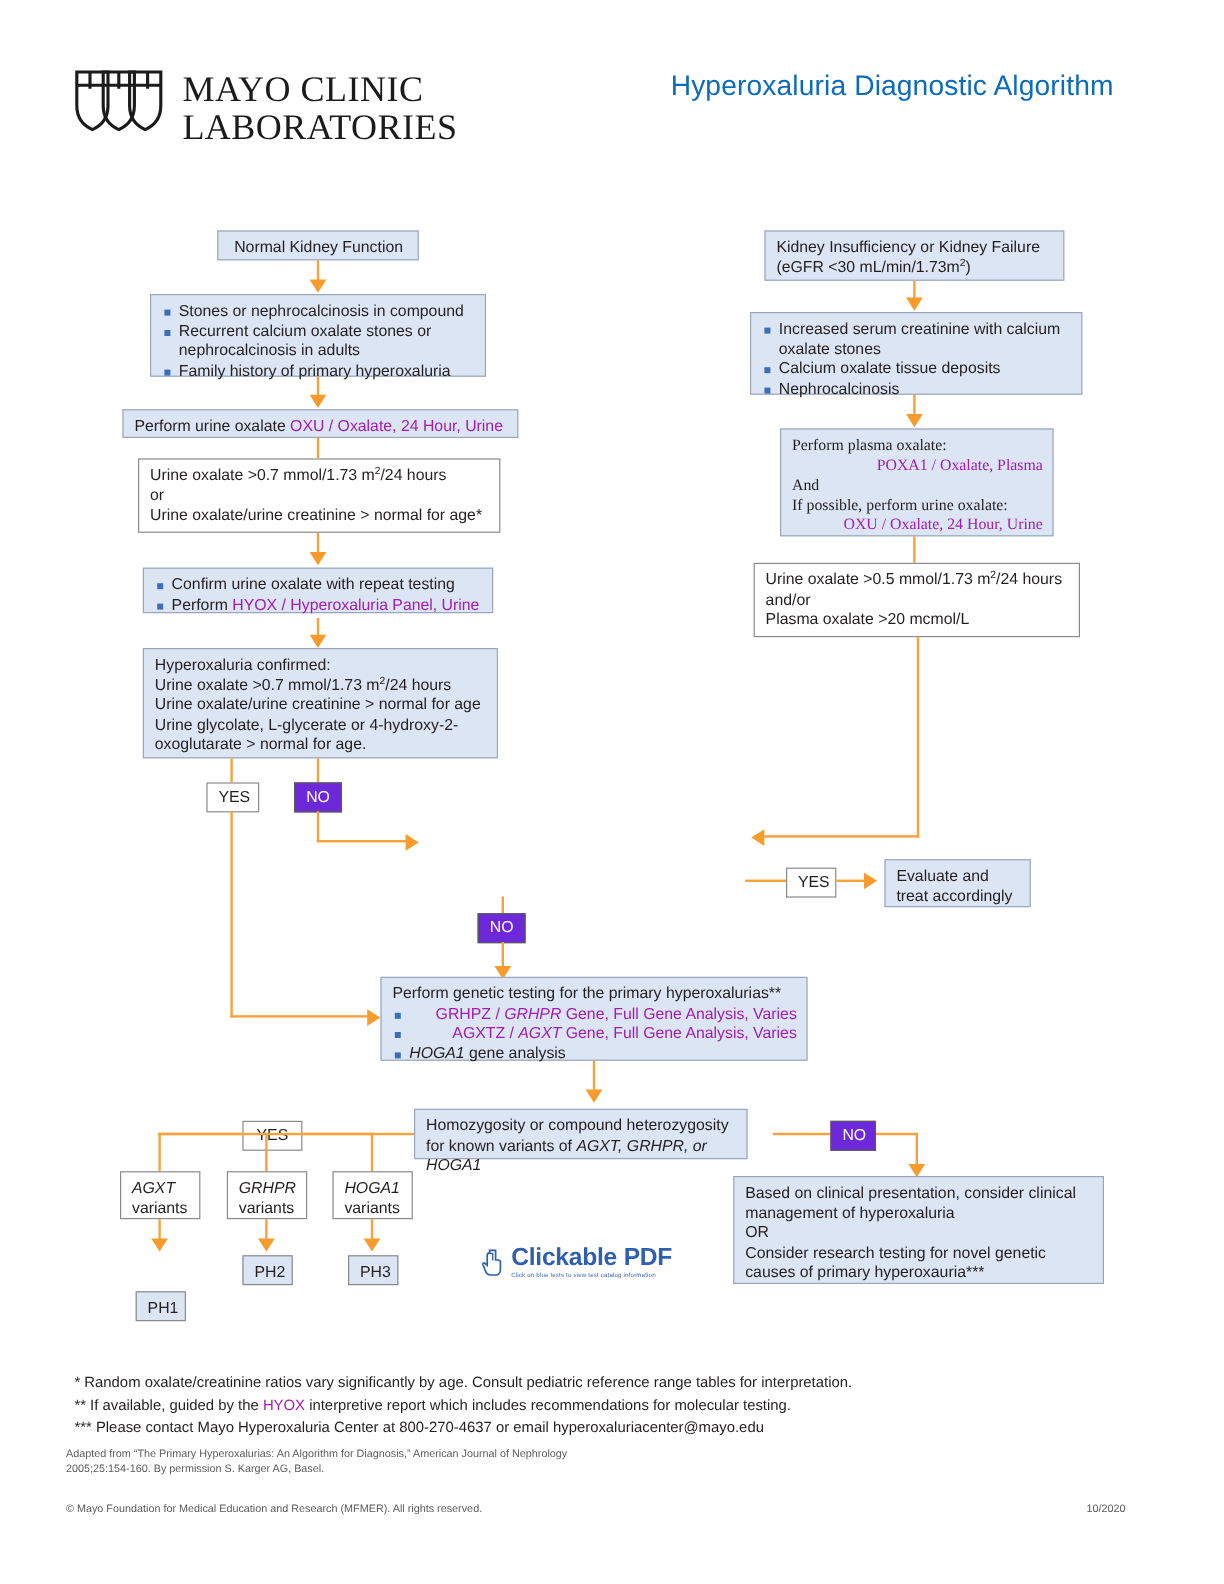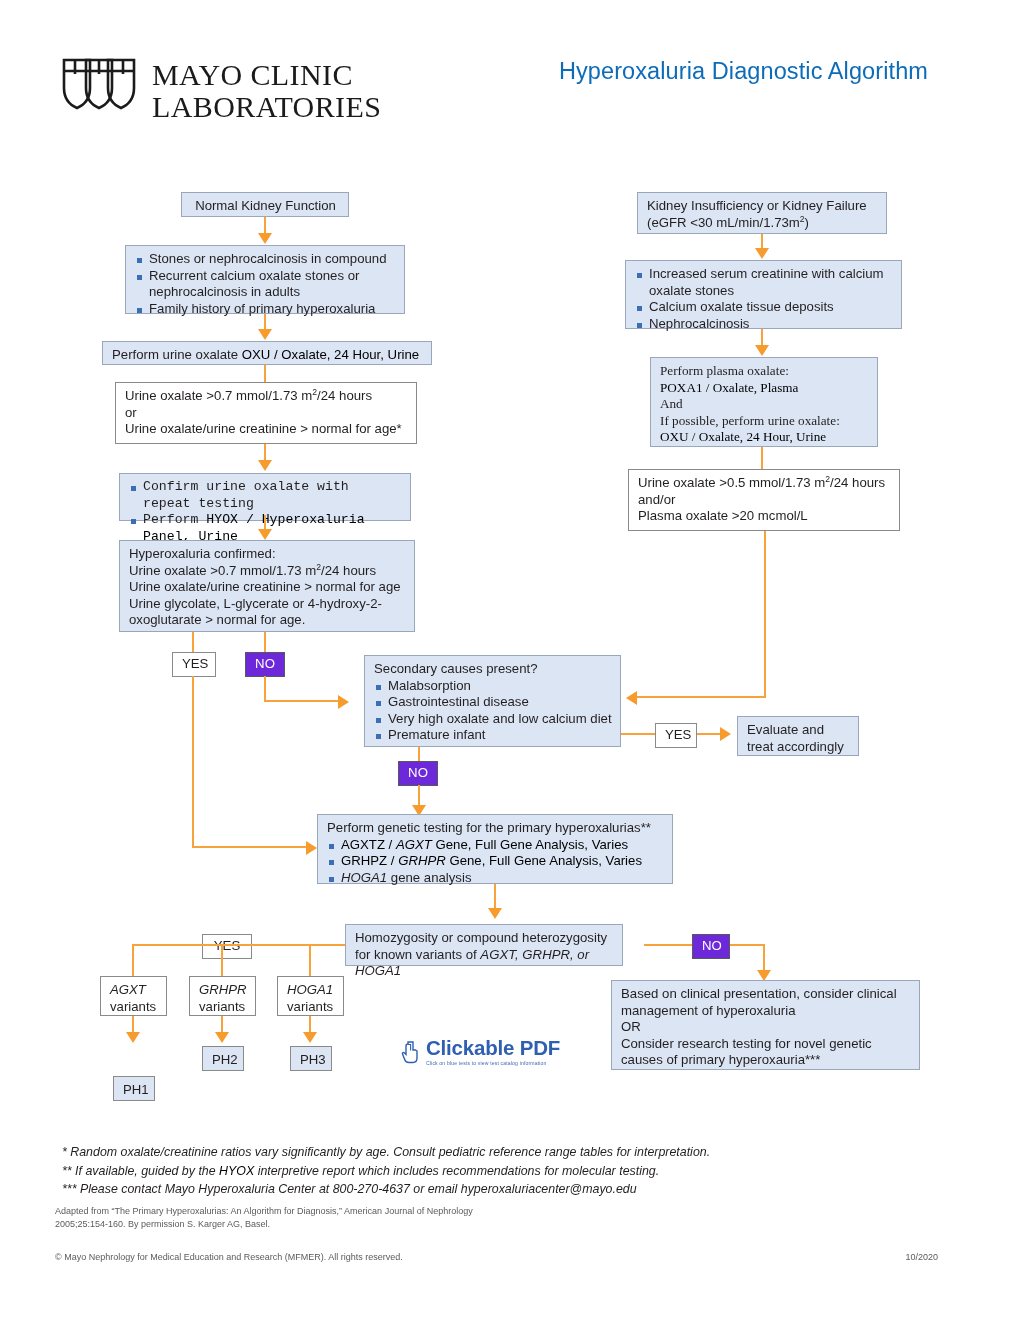--- a/index.html
+++ b/index.html
@@ -34,21 +34,21 @@
     color: #231f20;
   }
   .node.plain { background: #ffffff; border: 1px solid #8a8a8a; }
   .node.center { text-align: center; }
   .node ul { margin: 0; padding: 0; list-style: none; }
   .node li { position: relative; padding-left: 14px; }
   .node li::before {
     content: ""; position: absolute; left: 2px; top: 7px;
     width: 5px; height: 5px; background: #3c6eb4;
   }
-  .link { color: #000000; }
+  .link { color: #a21caf; text-align: right; }
   .ital { font-style: italic; }
   sup.sq { font-size: 8.6px; vertical-align: 5px; line-height: 0; }
 
   
   .chip { position: absolute; font-size: 13.2px; line-height: 16px; text-align: center;
           padding: 3px 9px 4px; border: 1px solid #8a8a8a; background: #ffffff; color: #231f20; }
   .chip.no { background: #6d28d9; border-color: #58595b; color: #ffffff; }
   .vl { position: absolute; width: 2px; background: #f8a23c; }
   .hl { position: absolute; height: 2px; background: #f8a23c; }
   .arw { position: absolute; width: 0; height: 0; }
@@ -57,21 +57,21 @@
   .arw.left { border-top: 7px solid transparent; border-bottom: 7px solid transparent; border-right: 11px solid #f79c2c; }
 
   
   #clickpdf { position: absolute; left: 400px; top: 1038px; display: flex; align-items: center; }
   #clickpdf .cp-text { margin-left: 4px; }
   #clickpdf .cp-main { font-size: 20.5px; color: #2f5fb0; font-weight: 700; letter-spacing: -0.2px; line-height: 20px; }
   #clickpdf .cp-sub { font-size: 5.1px; color: #3f6ab8; letter-spacing: 0.15px; margin-top: 2px; }
 
   
   #footnotes { position: absolute; left: 62px; top: 1143px; font-size: 12.4px; line-height: 18.5px; color: #231f20; }
-  #footnotes div { white-space: nowrap; font-style: italic; }
+  #footnotes div { white-space: nowrap; }
   #adapted { position: absolute; left: 55px; top: 1205px; font-size: 9px; line-height: 12.5px; color: #5b5b5b; }
   #copyright { position: absolute; left: 55px; top: 1252px; font-size: 9px; color: #5b5b5b; }
   #docdate { position: absolute; right: 82px; top: 1252px; font-size: 9px; color: #5b5b5b; }
 </style>
 </head>
 <body>
 
 <div id="canvas">
 
   <div id="doc-title">Hyperoxaluria Diagnostic Algorithm</div>
@@ -115,21 +115,21 @@
 
   <div class="node plain" style="left:115px; top:382px; width:302px; height:62px;">
     <div><span>Urine oxalate &gt;0.7 mmol/1.73 m</span><sup class="sq">2</sup><span>/24 hours</span></div>
     <div>or</div>
     <div>Urine oxalate/urine creatinine &gt; normal for age*</div>
   </div>
 
   <div class="vl" style="left:264px; top:444px; height:18px;"></div>
   <div class="arw down" style="left:258px; top:460px;"></div>
 
-  <div class="node" style="left:119px; top:473px; width:292px; height:48px;font-family:Liberation Mono, monospace;">
+  <div class="node" style="left:119px; top:473px; width:292px; height:38px;">
     <ul>
       <li>Confirm urine oxalate with repeat testing</li>
       <li><span>Perform </span><span class="link">HYOX / Hyperoxaluria Panel, Urine</span></li>
     </ul>
   </div>
 
   <div class="vl" style="left:264px; top:515px; height:16px;"></div>
   <div class="arw down" style="left:258px; top:529px;"></div>
 
   <div class="node" style="left:119px; top:540px; width:296px; height:92px;">
@@ -185,50 +185,41 @@
   <div class="node plain" style="left:628px; top:469px; width:272px; height:62px;">
     <div><span>Urine oxalate &gt;0.5 mmol/1.73 m</span><sup class="sq">2</sup><span>/24 hours</span></div>
     <div>and/or</div>
     <div>Plasma oxalate &gt;20 mcmol/L</div>
   </div>
 
   <div class="vl" style="left:764px; top:531px; height:167px;"></div>
   <div class="hl" style="left:637px; top:696px; width:129px;"></div>
   <div class="arw left" style="left:626px; top:691px;"></div>
 
-  <div class="node" style="left:364px; top:655px; width:257px; height:92px;">
-    <div>Secondary causes present?</div>
-    <ul>
-      <li>Malabsorption</li>
-      <li>Gastrointestinal disease</li>
-      <li>Very high oxalate and low calcium diet</li>
-      <li>Premature infant</li>
-    </ul>
-  </div>
 
   <div class="hl" style="left:621px; top:733px; width:34px;"></div>
   <div class="chip" style="left:655px; top:723px; width:42px;">YES</div>
   <div class="hl" style="left:697px; top:733px; width:25px;"></div>
   <div class="arw right" style="left:720px; top:727px;"></div>
 
   <div class="node" style="left:737px; top:716px; width:122px; height:40px;">
     <div>Evaluate and</div>
     <div>treat accordingly</div>
   </div>
 
   <div class="vl" style="left:418px; top:747px; height:14px;"></div>
   <div class="chip no" style="left:398px; top:761px; width:40px;">NO</div>
   <div class="vl" style="left:418px; top:785px; height:22px;"></div>
   <div class="arw down" style="left:412px; top:805px;"></div>
 
   <div class="node" style="left:317px; top:814px; width:356px; height:70px;">
     <div>Perform genetic testing for the primary hyperoxalurias**</div>
     <ul>
+      <li class="link"><span>GRHPZ / </span><span class="ital">GRHPR</span><span> Gene, Full Gene Analysis, Varies</span></li>
       <li class="link"><span>AGXTZ / </span><span class="ital">AGXT</span><span> Gene, Full Gene Analysis, Varies</span></li>
-      <li class="link"><span>GRHPZ / </span><span class="ital">GRHPR</span><span> Gene, Full Gene Analysis, Varies</span></li>
       <li><span class="ital">HOGA1</span><span> gene analysis</span></li>
     </ul>
   </div>
 
   <div class="vl" style="left:494px; top:884px; height:26px;"></div>
   <div class="arw down" style="left:488px; top:908px;"></div>
 
   <div class="node" style="left:345px; top:924px; width:278px; height:42px;">
     <div>Homozygosity or compound heterozygosity</div>
     <div><span>for known variants of </span><span class="ital">AGXT, GRHPR, or HOGA1</span></div>
@@ -295,16 +286,16 @@
     <div>* Random oxalate/creatinine ratios vary significantly by age. Consult pediatric reference range tables for interpretation.</div>
     <div><span>** If available, guided by the </span><span class="link">HYOX</span><span> interpretive report which includes recommendations for molecular testing.</span></div>
     <div>*** Please contact Mayo Hyperoxaluria Center at 800-270-4637 or email hyperoxaluriacenter@mayo.edu</div>
   </div>
 
   <div id="adapted">
     <div>Adapted from “The Primary Hyperoxalurias: An Algorithm for Diagnosis,” American Journal of Nephrology</div>
     <div>2005;25:154-160. By permission S. Karger AG, Basel.</div>
   </div>
 
-  <div id="copyright">© Mayo Nephrology for Medical Education and Research (MFMER). All rights reserved.</div>
+  <div id="copyright">© Mayo Foundation for Medical Education and Research (MFMER). All rights reserved.</div>
   <div id="docdate">10/2020</div>
 
 </div>
 
 </body></html>

